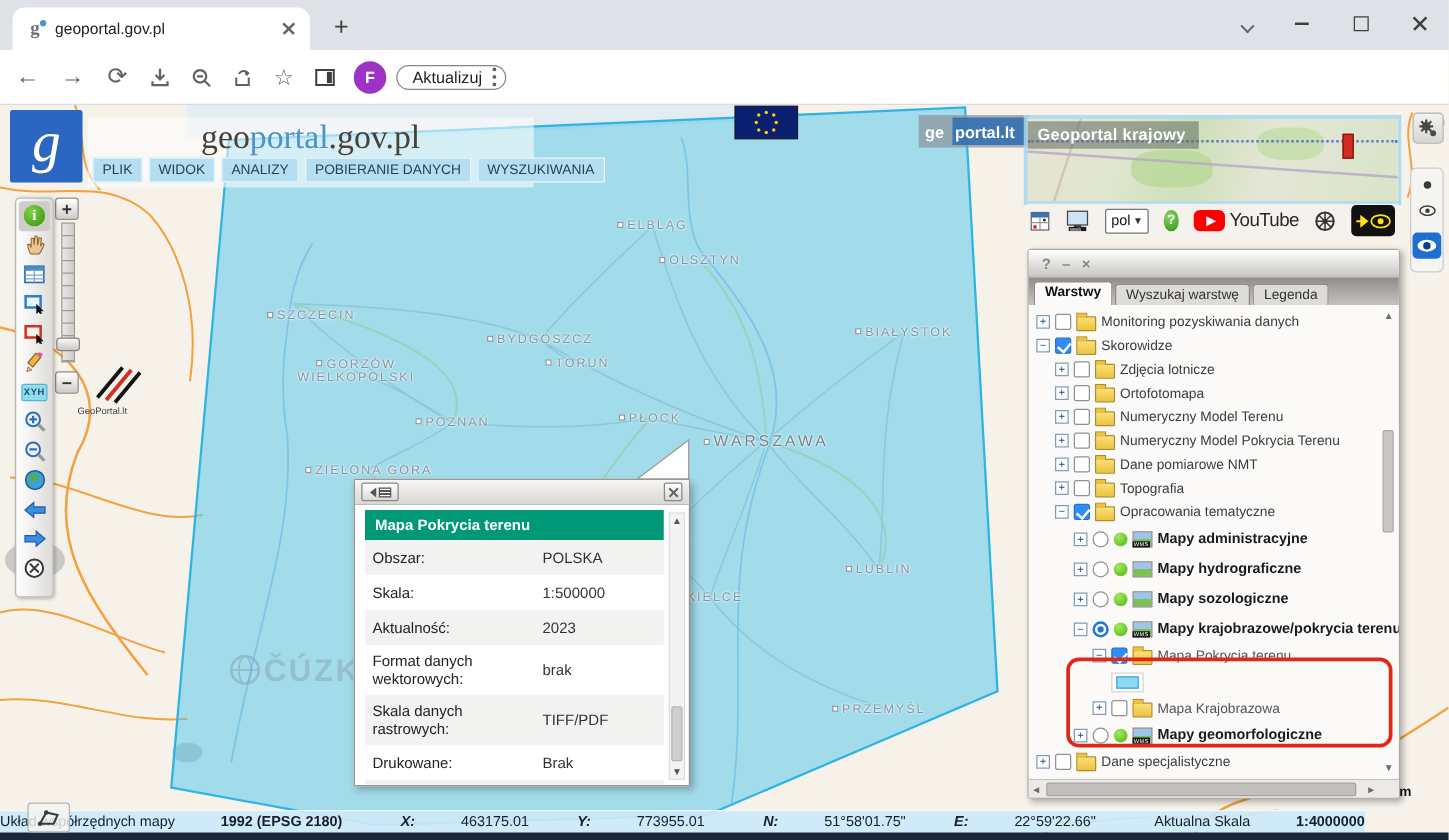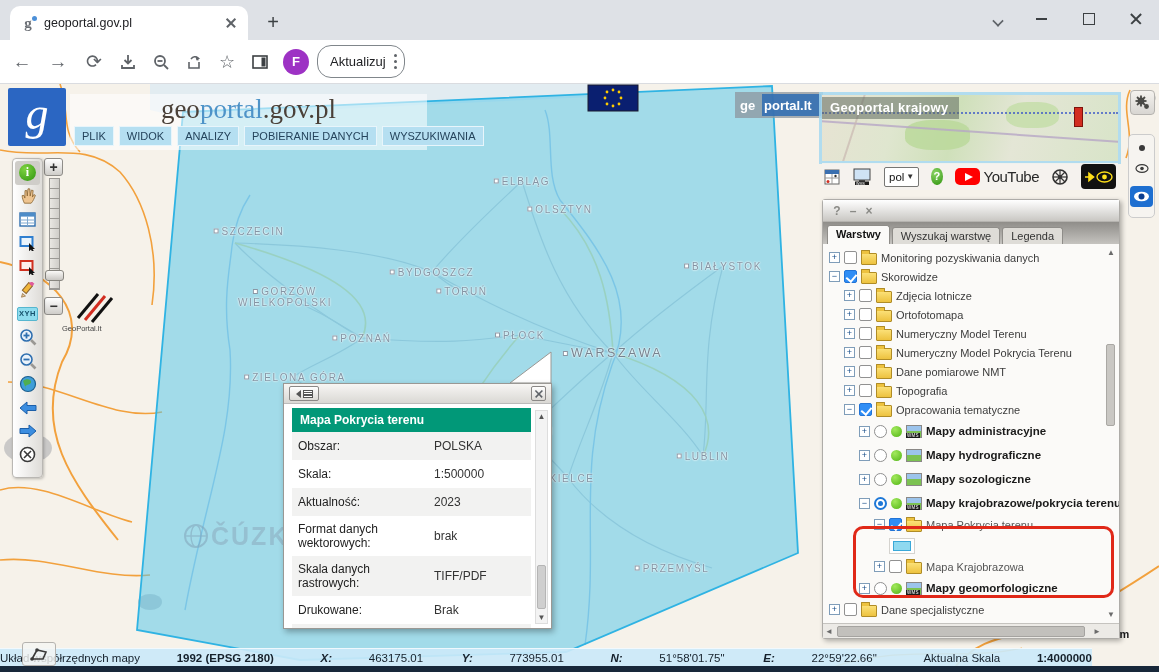--- a/index.html
+++ b/index.html
@@ -34,21 +34,21 @@
   #addr{margin-left:10px;width:726px;height:30px;background:#f1f3f4;border-radius:15px;display:flex;align-items:center;padding:0 14px;gap:9px;}
   #lock-icon{width:10px;height:13px;position:relative;}
   #lock-icon::before{content:"";position:absolute;left:0;top:5px;width:10px;height:8px;background:#5f6368;border-radius:1.5px;}
   #lock-icon::after{content:"";position:absolute;left:1.5px;top:0;width:7px;height:8px;border:1.8px solid #5f6368;border-bottom:none;border-radius:4px 4px 0 0;}
   #addr-text{font-size:13.5px;color:#202124;white-space:nowrap;}
   #addr-text .path{color:#5f6368;}
   .tb-ic{width:26px;height:26px;margin-left:7px;display:flex;align-items:center;justify-content:center;}
   .tb-ic svg{display:block;}
   #avatar{width:26px;height:26px;border-radius:50%;background:#9d32c4;color:#fff;font-size:13px;font-weight:bold;
        display:flex;align-items:center;justify-content:center;margin-left:10px;}
-  #update-pill{margin-left:8px;height:33px;border:1px solid #80868b;border-radius:14px;display:flex;align-items:center;
+  #update-pill{margin-left:8px;height:20px;border:1px solid #80868b;border-radius:14px;display:flex;align-items:center;
        padding:0 6px 0 12px;gap:8px;font-size:13px;color:#202124;background:#fff;}
   #kebab{width:4px;height:16px;display:flex;flex-direction:column;justify-content:space-between;align-items:center;}
   #kebab i{width:3.4px;height:3.4px;border-radius:50%;background:#5f6368;}
 
   
   #basemap{position:absolute;left:0;top:84px;z-index:1;}
   .city{position:absolute;z-index:2;transform:translate(-50%,-50%);color:#8494a4;font-size:10px;
         letter-spacing:1.6px;white-space:pre-line;text-align:center;text-shadow:0 0 2px #fff,0 0 2px #fff;}
   .city.big{font-size:12.5px;color:#76828f;letter-spacing:2.5px;}
   .city .mk{display:inline-block;width:5px;height:5px;border:1px solid #8a97a5;background:#fff;margin-right:3px;vertical-align:1px;}
@@ -276,34 +276,34 @@
     <line x1="78" y1="318" x2="98" y2="294" stroke="#111" stroke-width="3"></line>
     <line x1="85" y1="320" x2="105" y2="296" stroke="#d22d20" stroke-width="3"></line>
     <line x1="92" y1="322" x2="112" y2="298" stroke="#111" stroke-width="3"></line>
     <text id="wm-stripes" x="62" y="331" font-size="7.5" fill="#444" font-family="Liberation Sans, sans-serif">GeoPortal.lt</text>
   </g>
 </svg>
 
 <div id="cities">
     <div class="city" style="left: 522px; top: 181px;"><span class="mk"></span>ELBLĄG</div>
     <div class="city" style="left: 560px; top: 209px;"><span class="mk"></span>OLSZTYN</div>
-    <div class="city" style="left: 235px; top: 231px; padding-left: 28px;"><span class="mk"></span>SZCZECIN</div>
+    <div class="city" style="left: 235px; top: 253px; padding-left: 28px;"><span class="mk"></span>SZCZECIN</div>
     <div class="city" style="left: 723px; top: 266px;"><span class="mk"></span>BIAŁYSTOK</div>
     <div class="city" style="left: 432px; top: 272px;"><span class="mk"></span>BYDGOSZCZ</div>
     <div class="city" style="left: 462px; top: 291px;"><span class="mk"></span>TORUŃ</div>
     <div class="city" style="left: 285px; top: 297px;"><span class="mk"></span>GORZÓW
 WIELKOPOLSKI</div>
     <div class="city" style="left: 520px; top: 335px;"><span class="mk"></span>PŁOCK</div>
     <div class="city" style="left: 362px; top: 338px;"><span class="mk"></span>POZNAŃ</div>
     <div class="city big" style="left: 613px; top: 353px;"><span class="mk"></span>WARSZAWA</div>
     <div class="city" style="left: 295px; top: 377px;"><span class="mk"></span>ZIELONA GÓRA</div>
     <div class="city" style="left: 527px; top: 431px;"><span class="mk"></span>RADOM</div>
     <div class="city" style="left: 703px; top: 456px;"><span class="mk"></span>LUBLIN</div>
     <div class="city" style="left: 568px; top: 478px;"><span class="mk"></span>KIELCE</div>
-    <div class="city" style="left: 672px; top: 568px;"><span class="mk"></span>PRZEMYŚL</div>
+    <div class="city" style="left: 703px; top: 568px;"><span class="mk"></span>PRZEMYŚL</div>
   </div>
 
 <div id="tabstrip">
   <div id="tab">
     <span id="tab-favicon">g</span>
     <span id="tab-title">geoportal.gov.pl</span>
     <span class="x-glyph"></span>
   </div>
   <div id="newtab-btn">+</div>
   <div id="tabsearch"></div>

